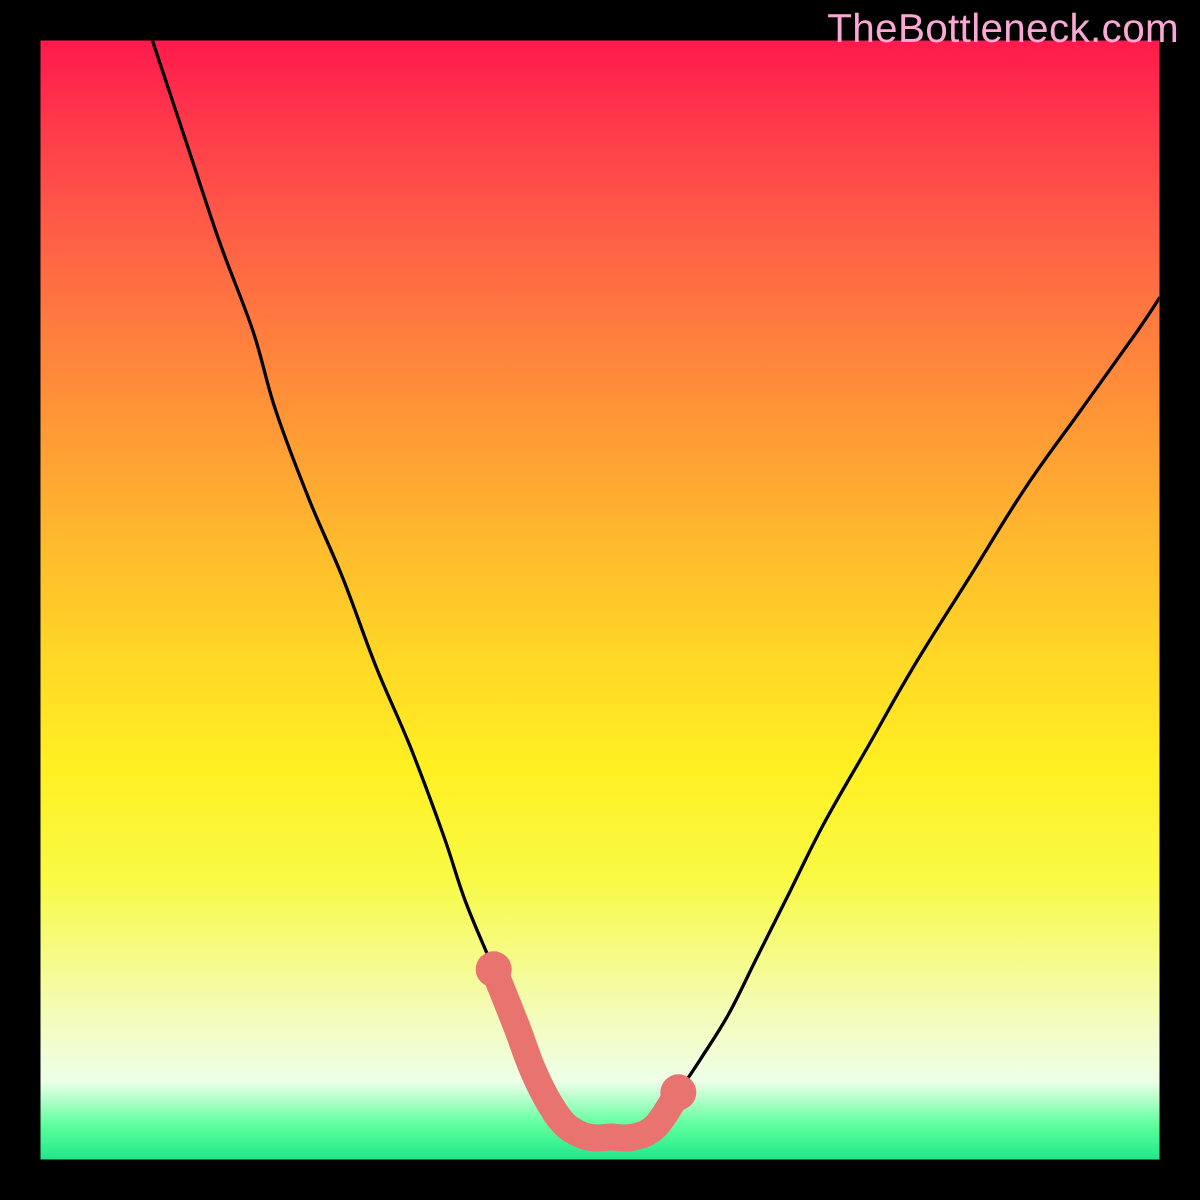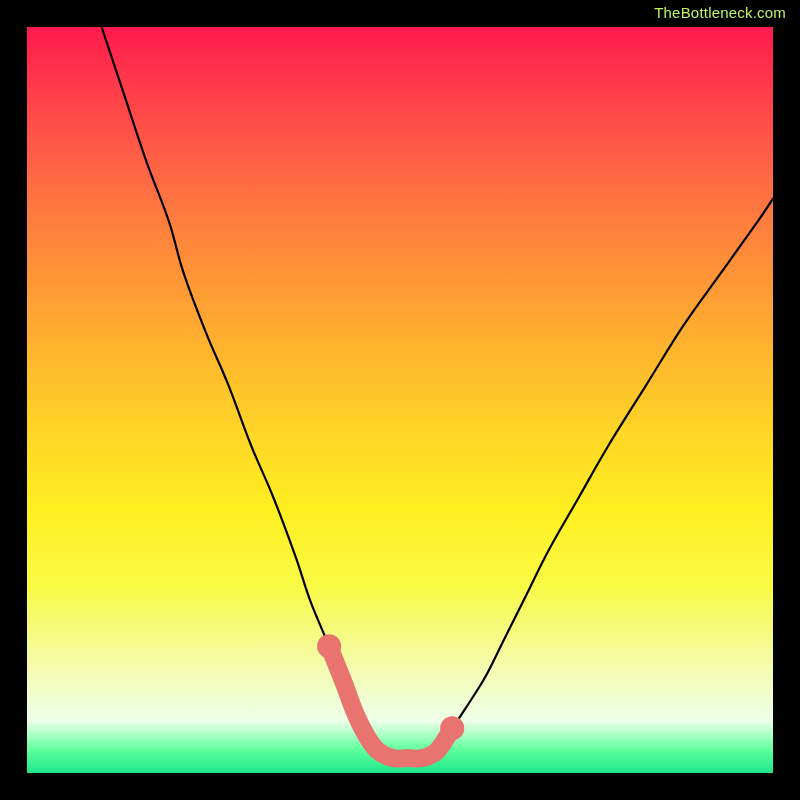--- a/index.html
+++ b/index.html
@@ -30,22 +30,22 @@
       #f4fcb9 87%,
       #eeffe8 93%,
       #5cff9c 97%,
       #1fe68a 100%
     );
   }
   .watermark {
     position: absolute;
     top: 4px;
     right: 14px;
-    color: #bef264;
-    font-size: 15px;
+    color: #f9a8d4;
+    font-size: 27px;
     letter-spacing: 0.2px;
     font-weight: 400;
   }
   svg.plot {
     position: absolute;
     left: 0;
     top: 0;
     width: 746px;
     height: 746px;
   }

